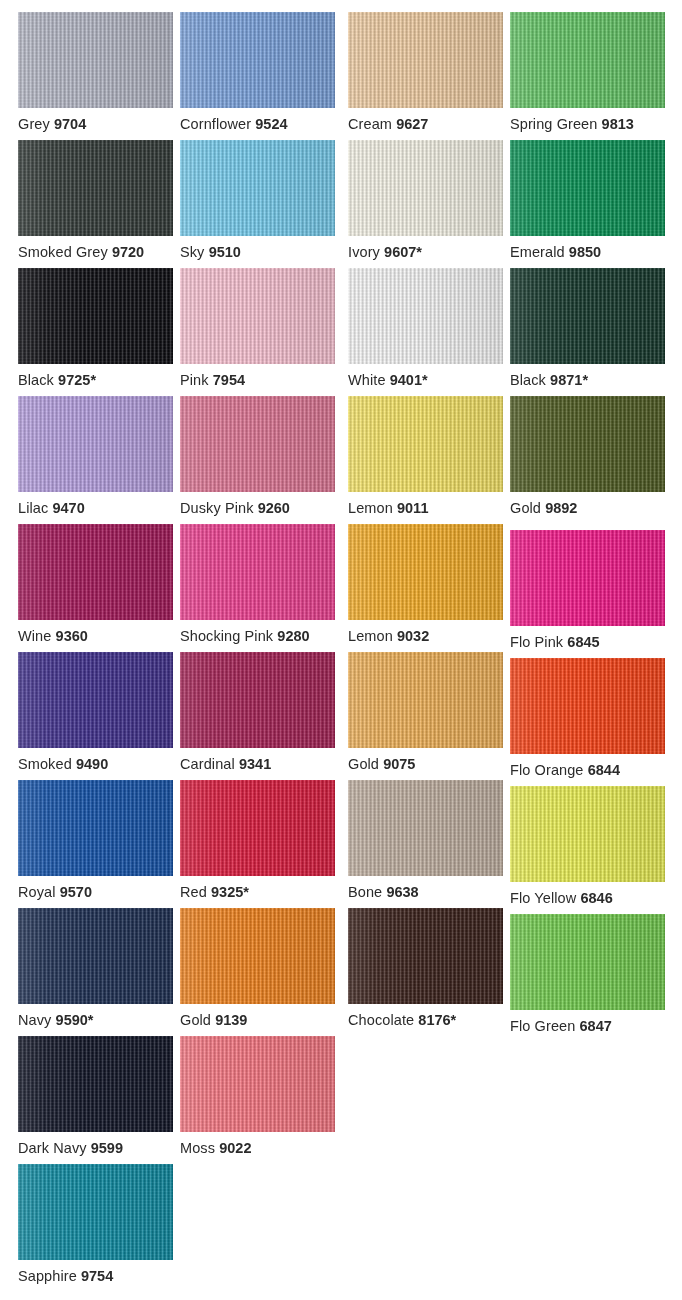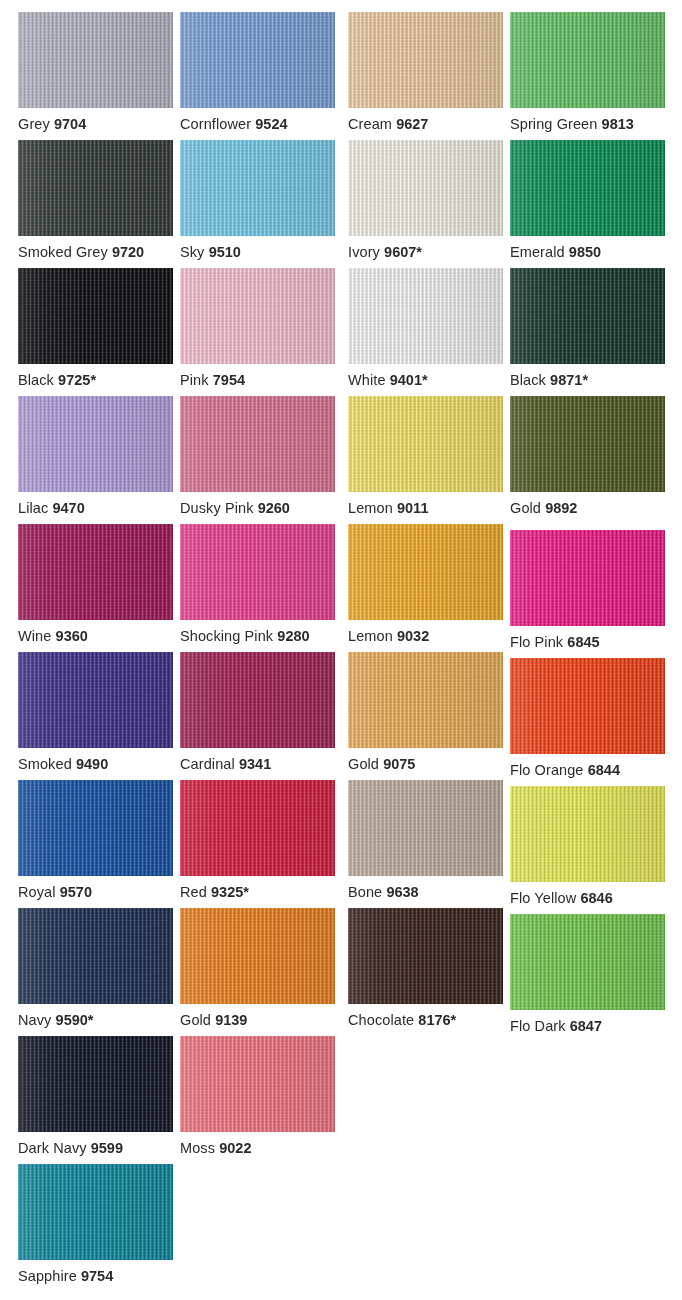--- a/index.html
+++ b/index.html
@@ -310,21 +310,21 @@
         <div class="rib"></div>
         <div class="sheen"></div>
       </div>
       <div class="swatch-label"><span class="nm">Chocolate</span> <span class="cd">8176</span><span class="cd">*</span></div>
     </div>
     <div class="swatch-cell" style="left: 510px; top: 914px;">
       <div class="swatch-chip" style="width: 155px; height: 96px; background: rgb(114, 204, 78);">
         <div class="rib"></div>
         <div class="sheen"></div>
       </div>
-      <div class="swatch-label"><span class="nm">Flo Dark</span> <span class="cd">6847</span><span class="cd"></span></div>
+      <div class="swatch-label"><span class="nm">Flo Green</span> <span class="cd">6847</span><span class="cd"></span></div>
     </div>
     <div class="swatch-cell" style="left: 18px; top: 1036px;">
       <div class="swatch-chip" style="width: 155px; height: 96px; background: rgb(17, 21, 39);">
         <div class="rib"></div>
         <div class="sheen"></div>
       </div>
       <div class="swatch-label"><span class="nm">Dark Navy</span> <span class="cd">9599</span><span class="cd"></span></div>
     </div>
     <div class="swatch-cell" style="left: 180px; top: 1036px;">
       <div class="swatch-chip" style="width: 155px; height: 96px; background: rgb(247, 119, 130);">

